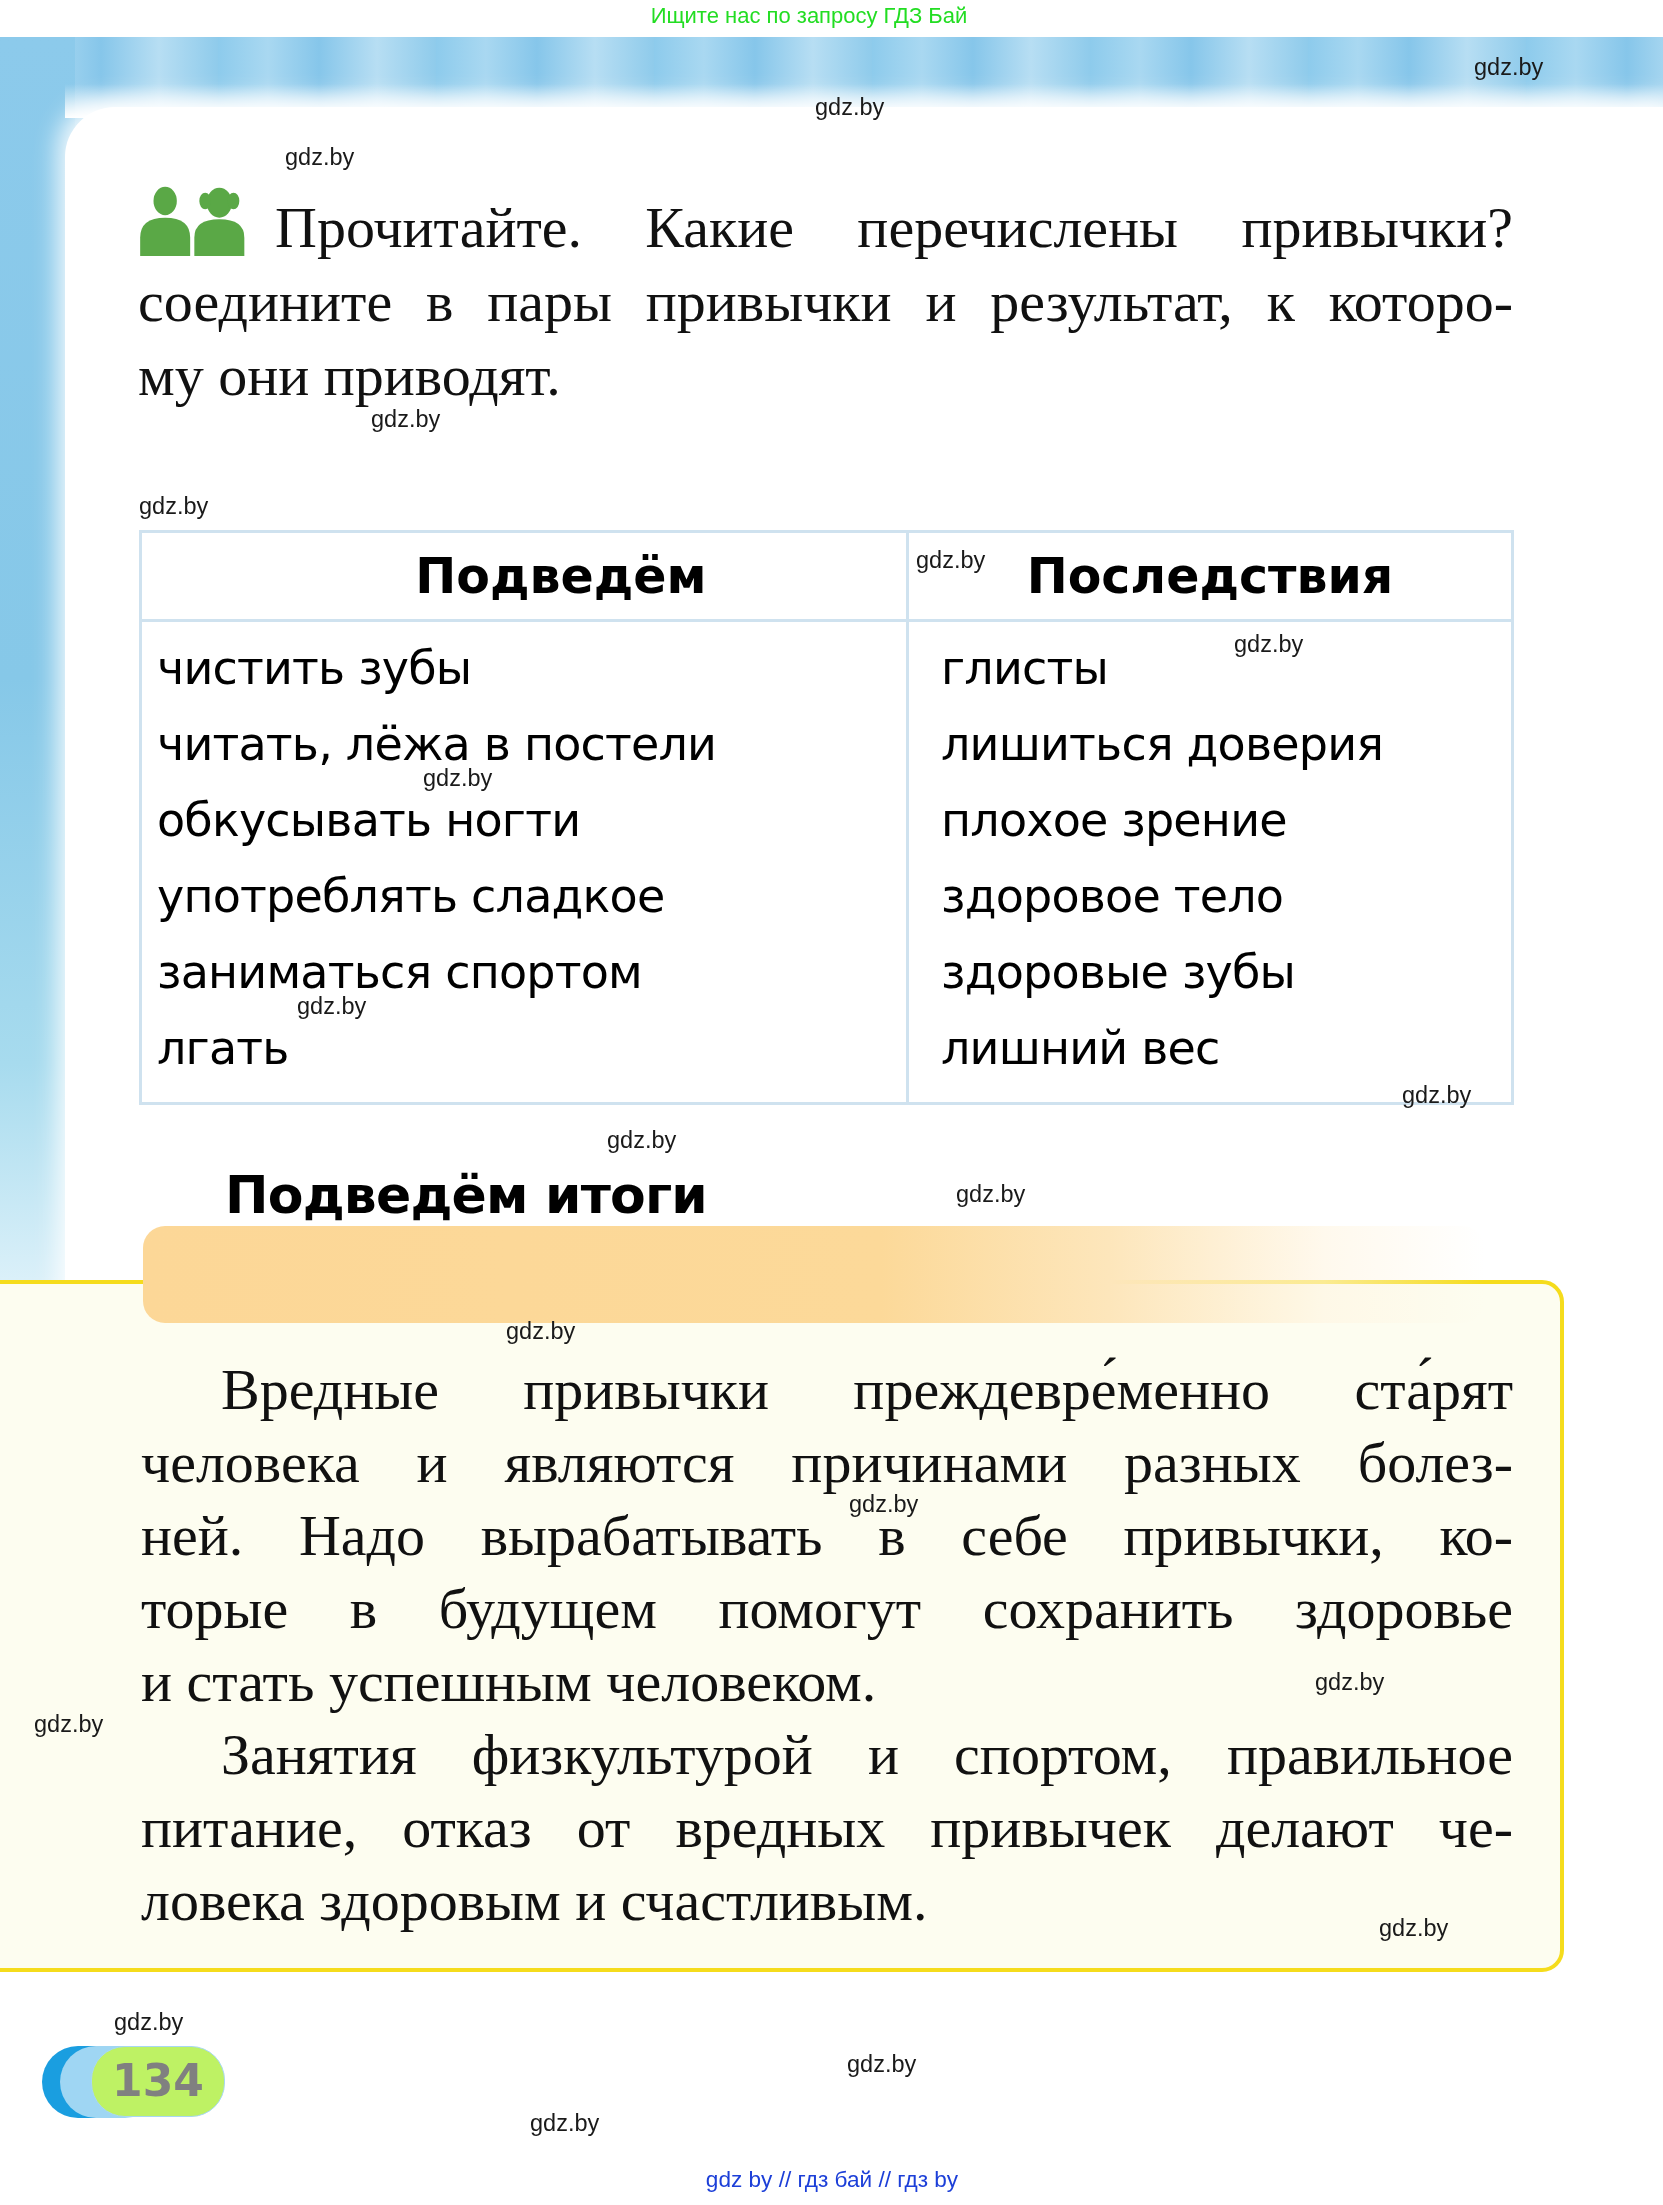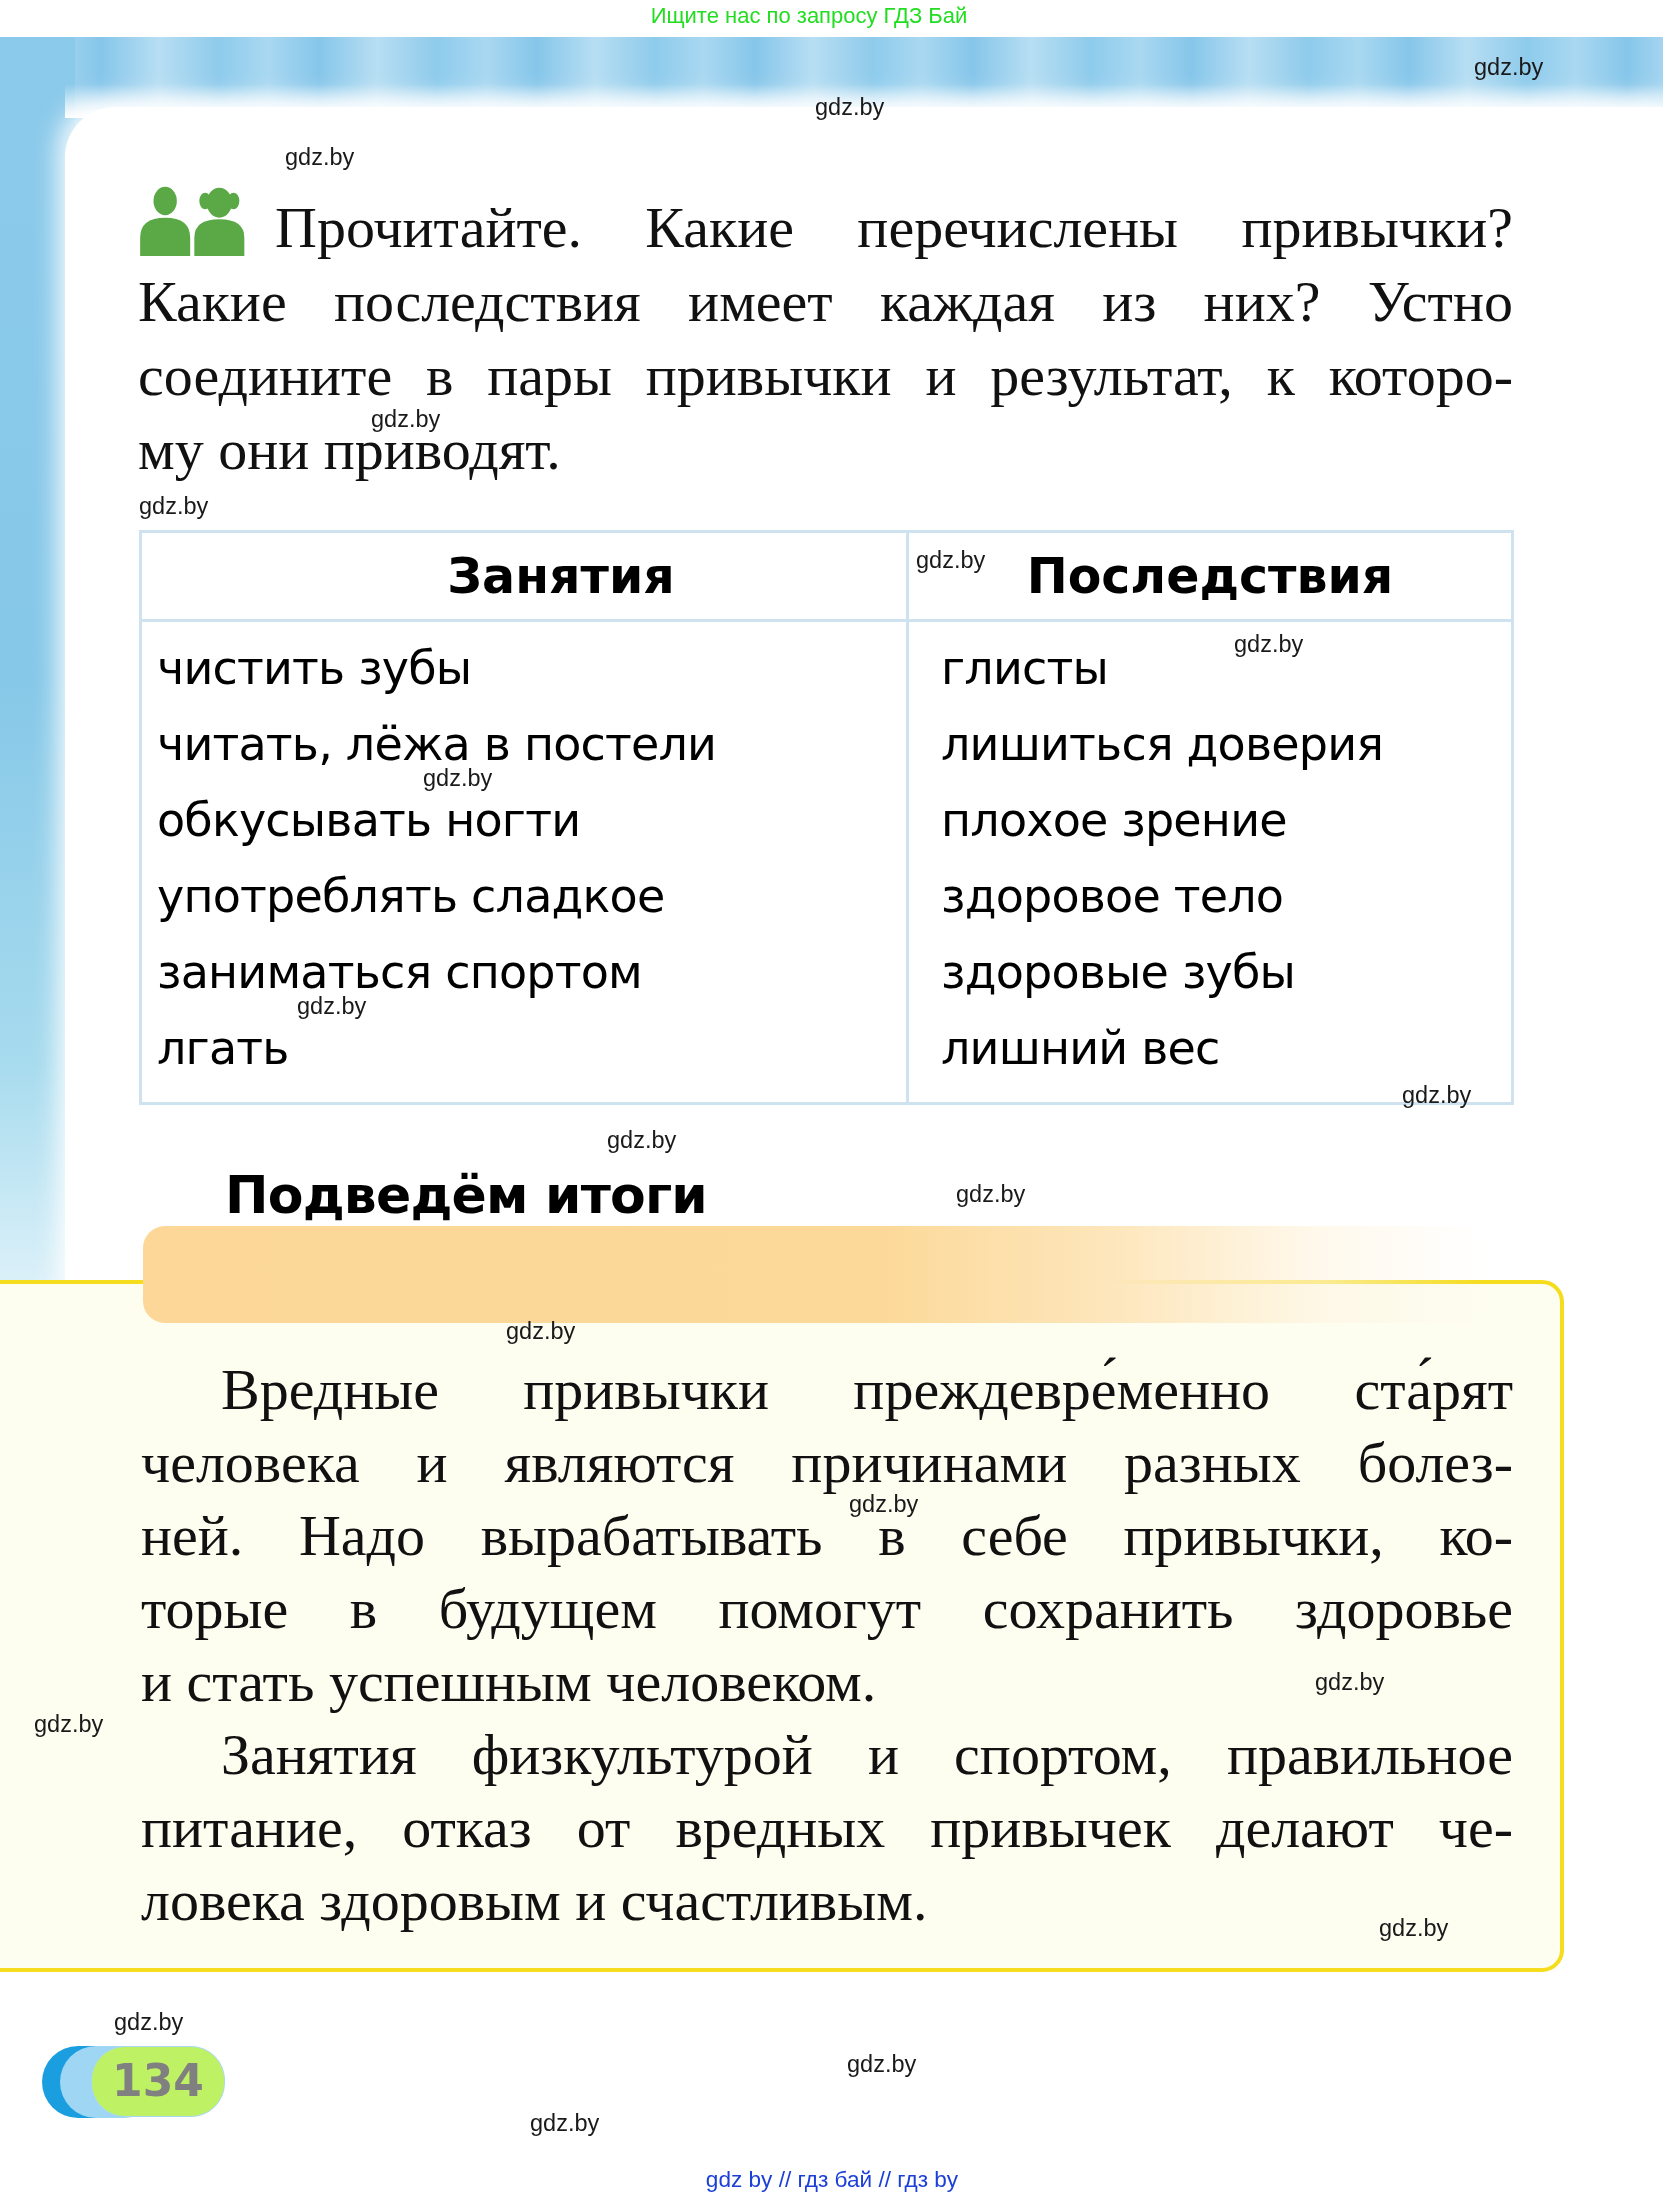--- a/index.html
+++ b/index.html
@@ -60,29 +60,28 @@
   <ellipse cx="32" cy="18" rx="14" ry="17" fill="#5aa846"></ellipse>
   <path d="M2 84 L2 62 Q2 38 32 38 Q62 38 62 62 L62 84 Z" fill="#5aa846"></path>
   <ellipse cx="97" cy="20" rx="15" ry="18" fill="#5aa846"></ellipse>
   <ellipse cx="80" cy="18" rx="7" ry="10" fill="#5aa846"></ellipse>
   <ellipse cx="114" cy="18" rx="7" ry="10" fill="#5aa846"></ellipse>
   <path d="M67 84 L67 62 Q67 40 97 40 Q127 40 127 62 L127 84 Z" fill="#5aa846"></path>
 </svg>
 
 <div class="task" style="text-indent:0;">
   <span class="task-line" style="padding-left:137px;">Прочитайте. Какие перечислены привычки?</span>
-  <span class="task-line">Какие последствия имеет каждая из них? Устно</span>
   <span class="task-line">соедините в пары привычки и результат, к которо-</span>
   <span class="task-line last">му они приводят.</span>
 </div>
 
 <table class="habits">
   <thead>
     <tr>
-      <th class="c1">Занятия</th>
+      <th class="c1">Подведём</th>
       <th class="c2">Последствия</th>
     </tr>
   </thead>
   <tbody>
     <tr>
       <td class="c1">
         <span class="cell-item">чистить зубы</span>
         <span class="cell-item">читать, лёжа в постели</span>
         <span class="cell-item">обкусывать ногти</span>
         <span class="cell-item">употреблять сладкое</span>

